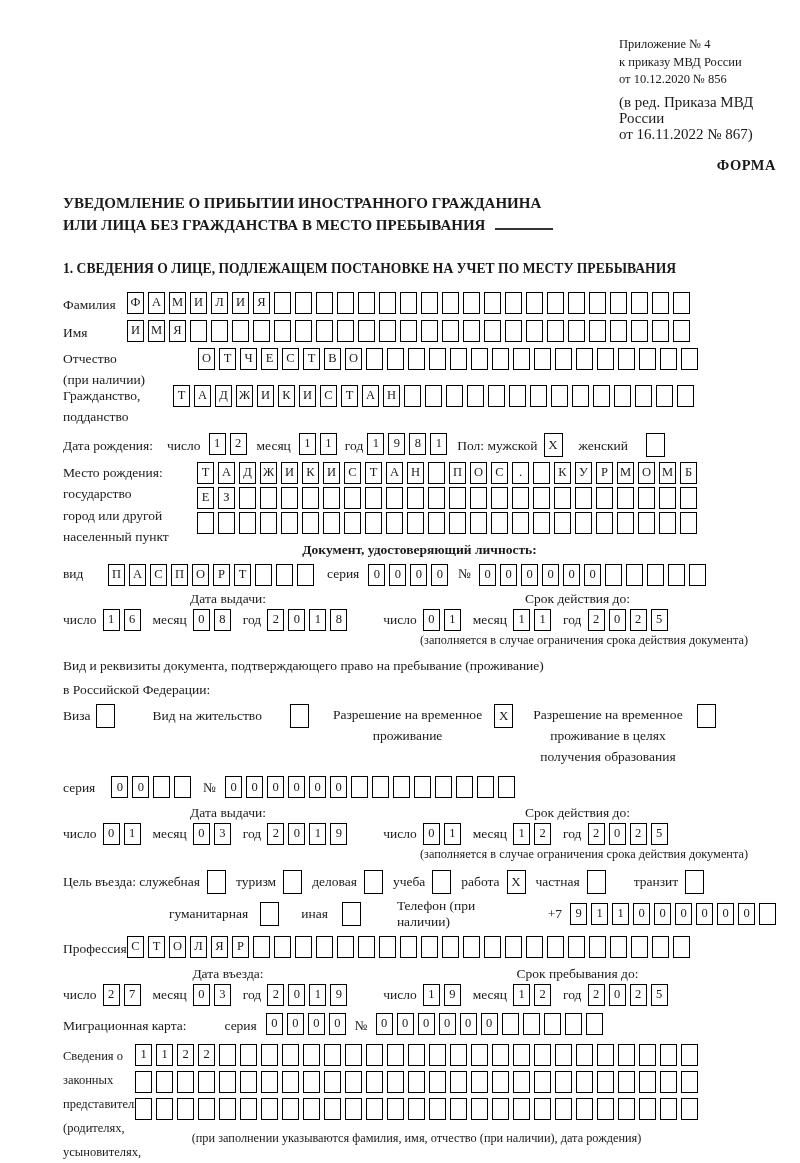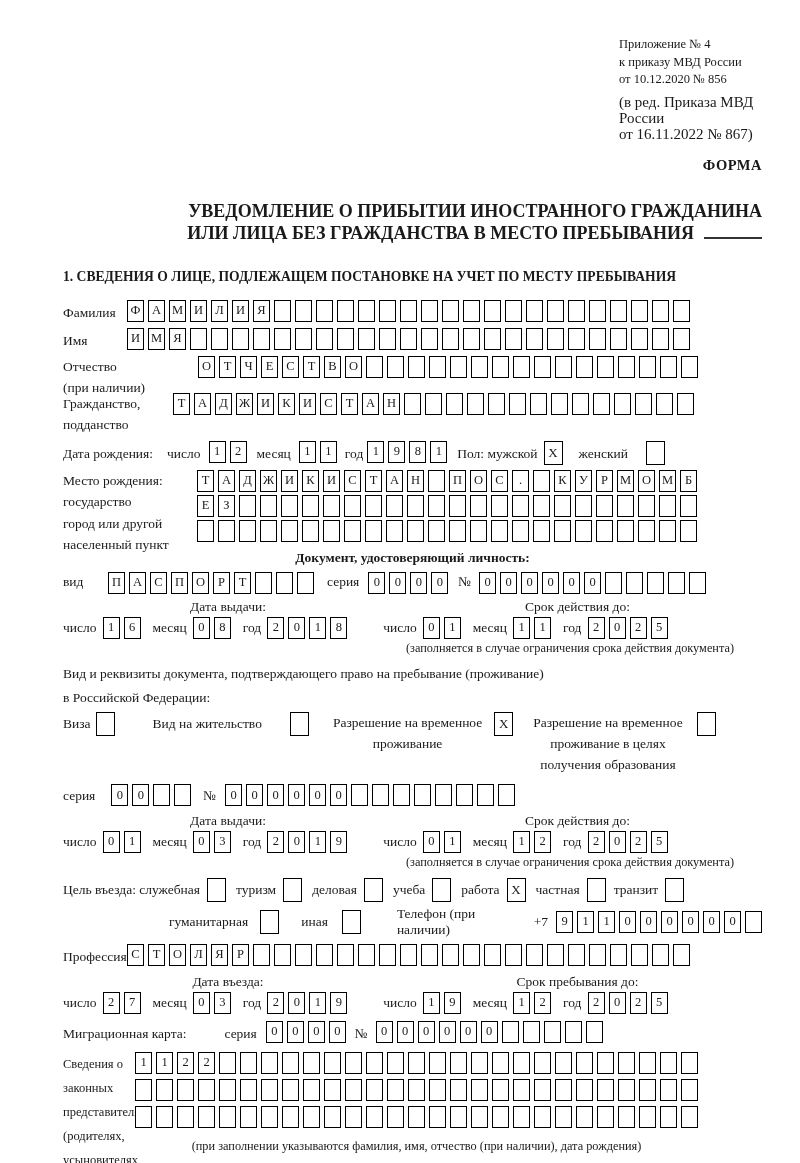--- a/index.html
+++ b/index.html
@@ -3,29 +3,29 @@
 <meta charset="utf-8">
 <style>
   * { box-sizing: border-box; margin: 0; padding: 0; }
   html, body { background: #ffffff; }
   body {
     width: 800px; height: 1163px; overflow: hidden;
     color: #1a1a1a;
     font-family: "Liberation Serif", "DejaVu Serif", serif;
     font-size: 13.5px;
   }
-  .page { width: 800px; height: 937px; padding: 36px 38px 0 63px; }
+  .page { width: 800px; height: 937px; padding: 36px 24px 0 63px; }
 
   
   .hdr { margin-left: 556px; font-size: 12.5px; line-height: 17.5px; }
   .hdr .small { font-size: 15px; line-height: 16px; }
   .hdr .small-first { margin-top: 5px; }
   .forma { margin-top: 15px; text-align: right; font-weight: bold; font-size: 14.5px; letter-spacing: .5px; }
 
-  .title { margin-top: 26px; text-align: right; font-weight: bold; font-size: 18px; line-height: 22.5px; }
+  .title { margin-top: 18px; text-align: left; font-weight: bold; font-size: 15px; line-height: 22.5px; }
   .title .uline { display: inline-block; width: 58px; border-bottom: 2px solid #333; height: 13px; margin-left: 10px; }
 
   .sech { margin-top: 24px; margin-bottom: 15px; font-weight: bold; font-size: 13.6px; }
 
   .frow { display: flex; align-items: flex-start; margin-bottom: 3px; }
   .lbl { line-height: 25px; flex: none; }
   .stack { line-height: 21.5px; flex: none; white-space: nowrap; }
   .w64 { width: 64px; } .w110 { width: 110px; } .w135 { width: 135px; }
   .w134 { width: 134px; } .w72 { width: 72px; } .w45 { width: 45px; }
 
@@ -532,21 +532,21 @@
       <span class="checkbox"></span>
     </span>
     <span class="opt" style="margin-left:10px">
       <span>работа</span>
       <span class="checkbox">X</span>
     </span>
     <span class="opt" style="margin-left:10px">
       <span>частная</span>
       <span class="checkbox"></span>
     </span>
-    <span class="opt" style="margin-left:8px">
+    <span class="opt" style="margin-left:28px">
       <span>транзит</span>
       <span class="checkbox"></span>
     </span>
   </div>
 
   <div class="hum">
     <span style="margin-left:106px">гуманитарная</span>
     <span class="checkbox" style="margin-left:12px"></span>
     <span style="margin-left:22px">иная</span>
     <span class="checkbox" style="margin-left:14px"></span>

